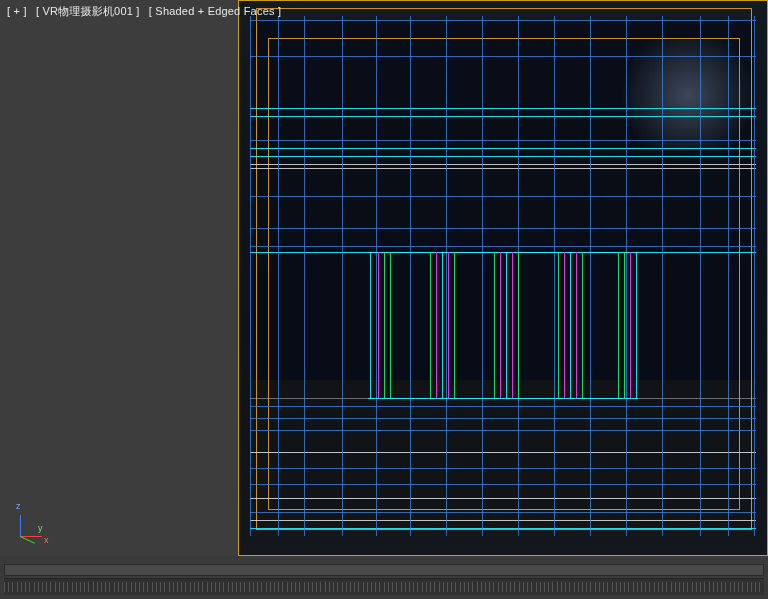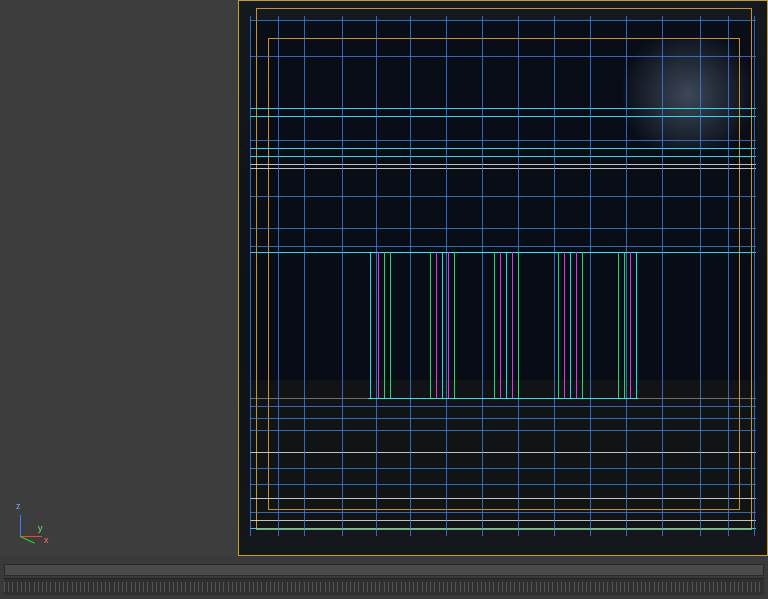--- a/index.html
+++ b/index.html
@@ -145,20 +145,27 @@
     height: 10px;
     margin-top: 3px;
     box-sizing: border-box;
   }
 </style>
 </head>
 <body>
 
 <div class="app">
 
+  <div class="viewport-label">
+    <span>[ + ]</span>
+    <span class="sep"> </span>
+    <span>[ VR物理摄影机001 ]</span>
+    <span class="sep"> </span>
+    <span>[ Shaded + Edged Faces ]</span>
+  </div>
 
   <div class="left-panel"></div>
 
   <div class="viewport">
 
     <div class="fill fill-dark" style="left:12px; top:20px; width:506px; height:380px;"></div>
     <div class="fill fill-floor" style="left:12px; top:380px; width:506px; height:150px;"></div>
     <div class="fill fill-glow" style="left:370px; top:40px; width:160px; height:110px;"></div>
 
     <div class="safe-frame-outer" style="left:18px; top:8px;  width:494px; height:520px;"></div>

